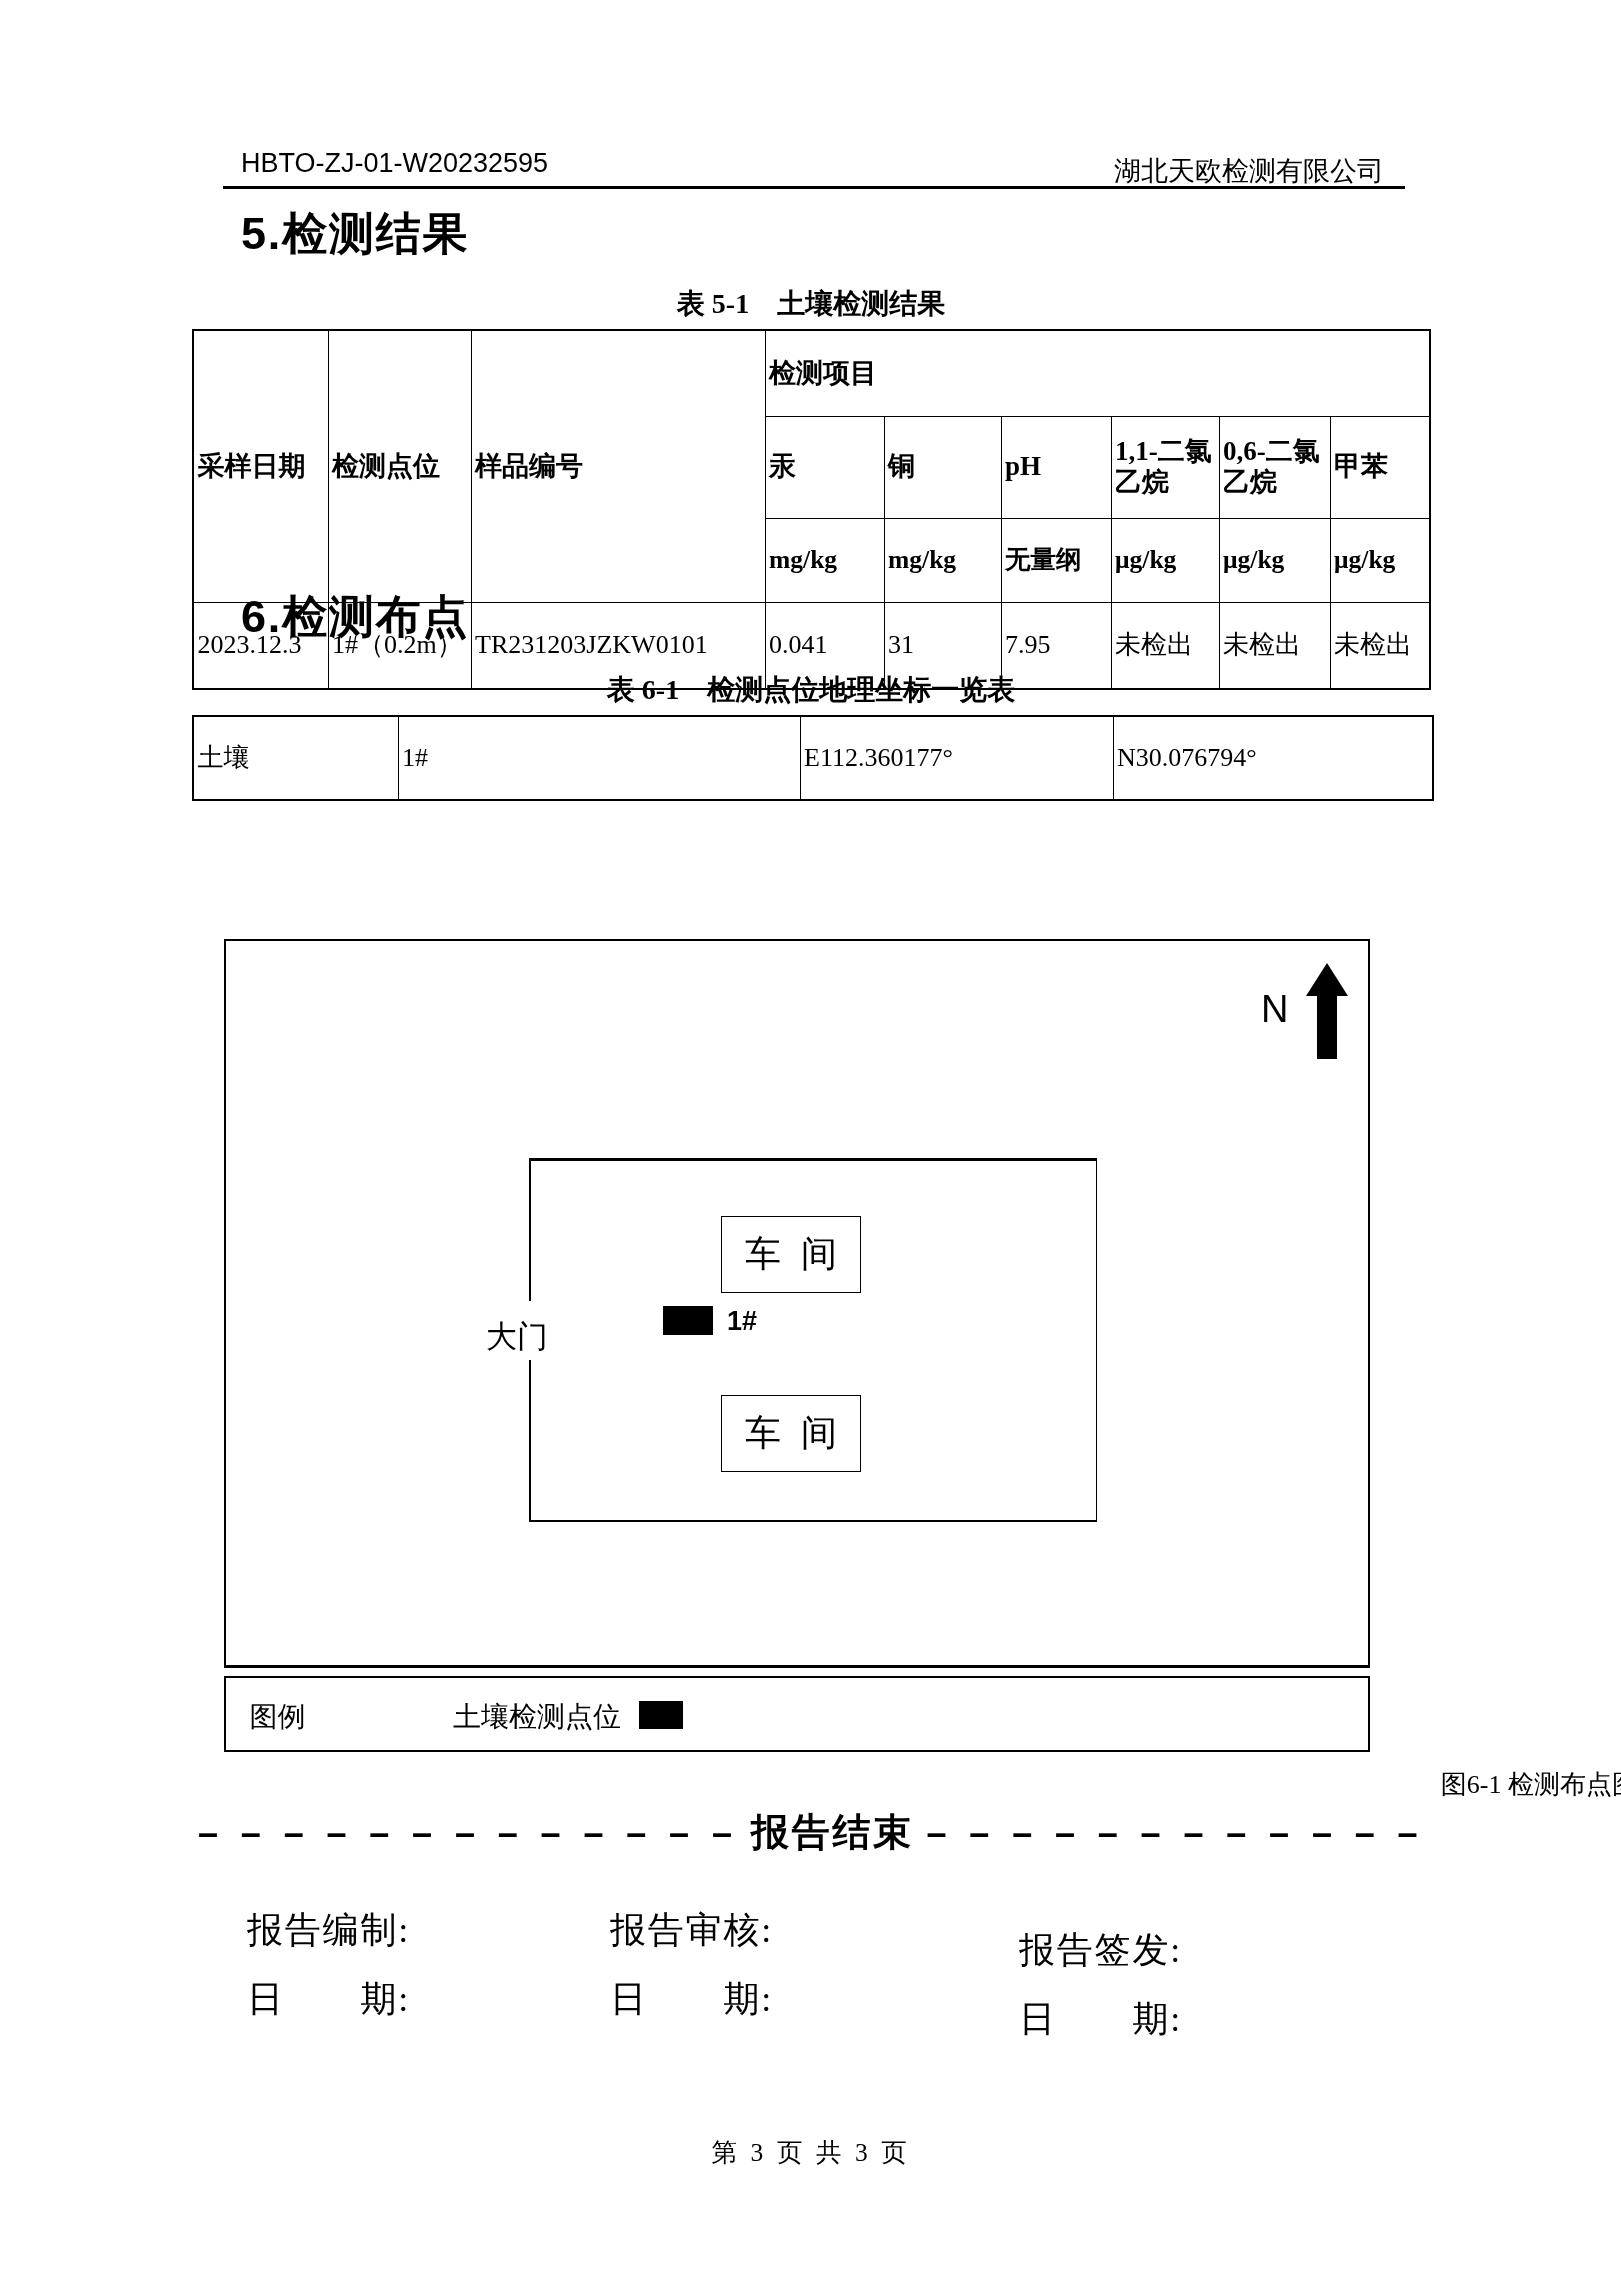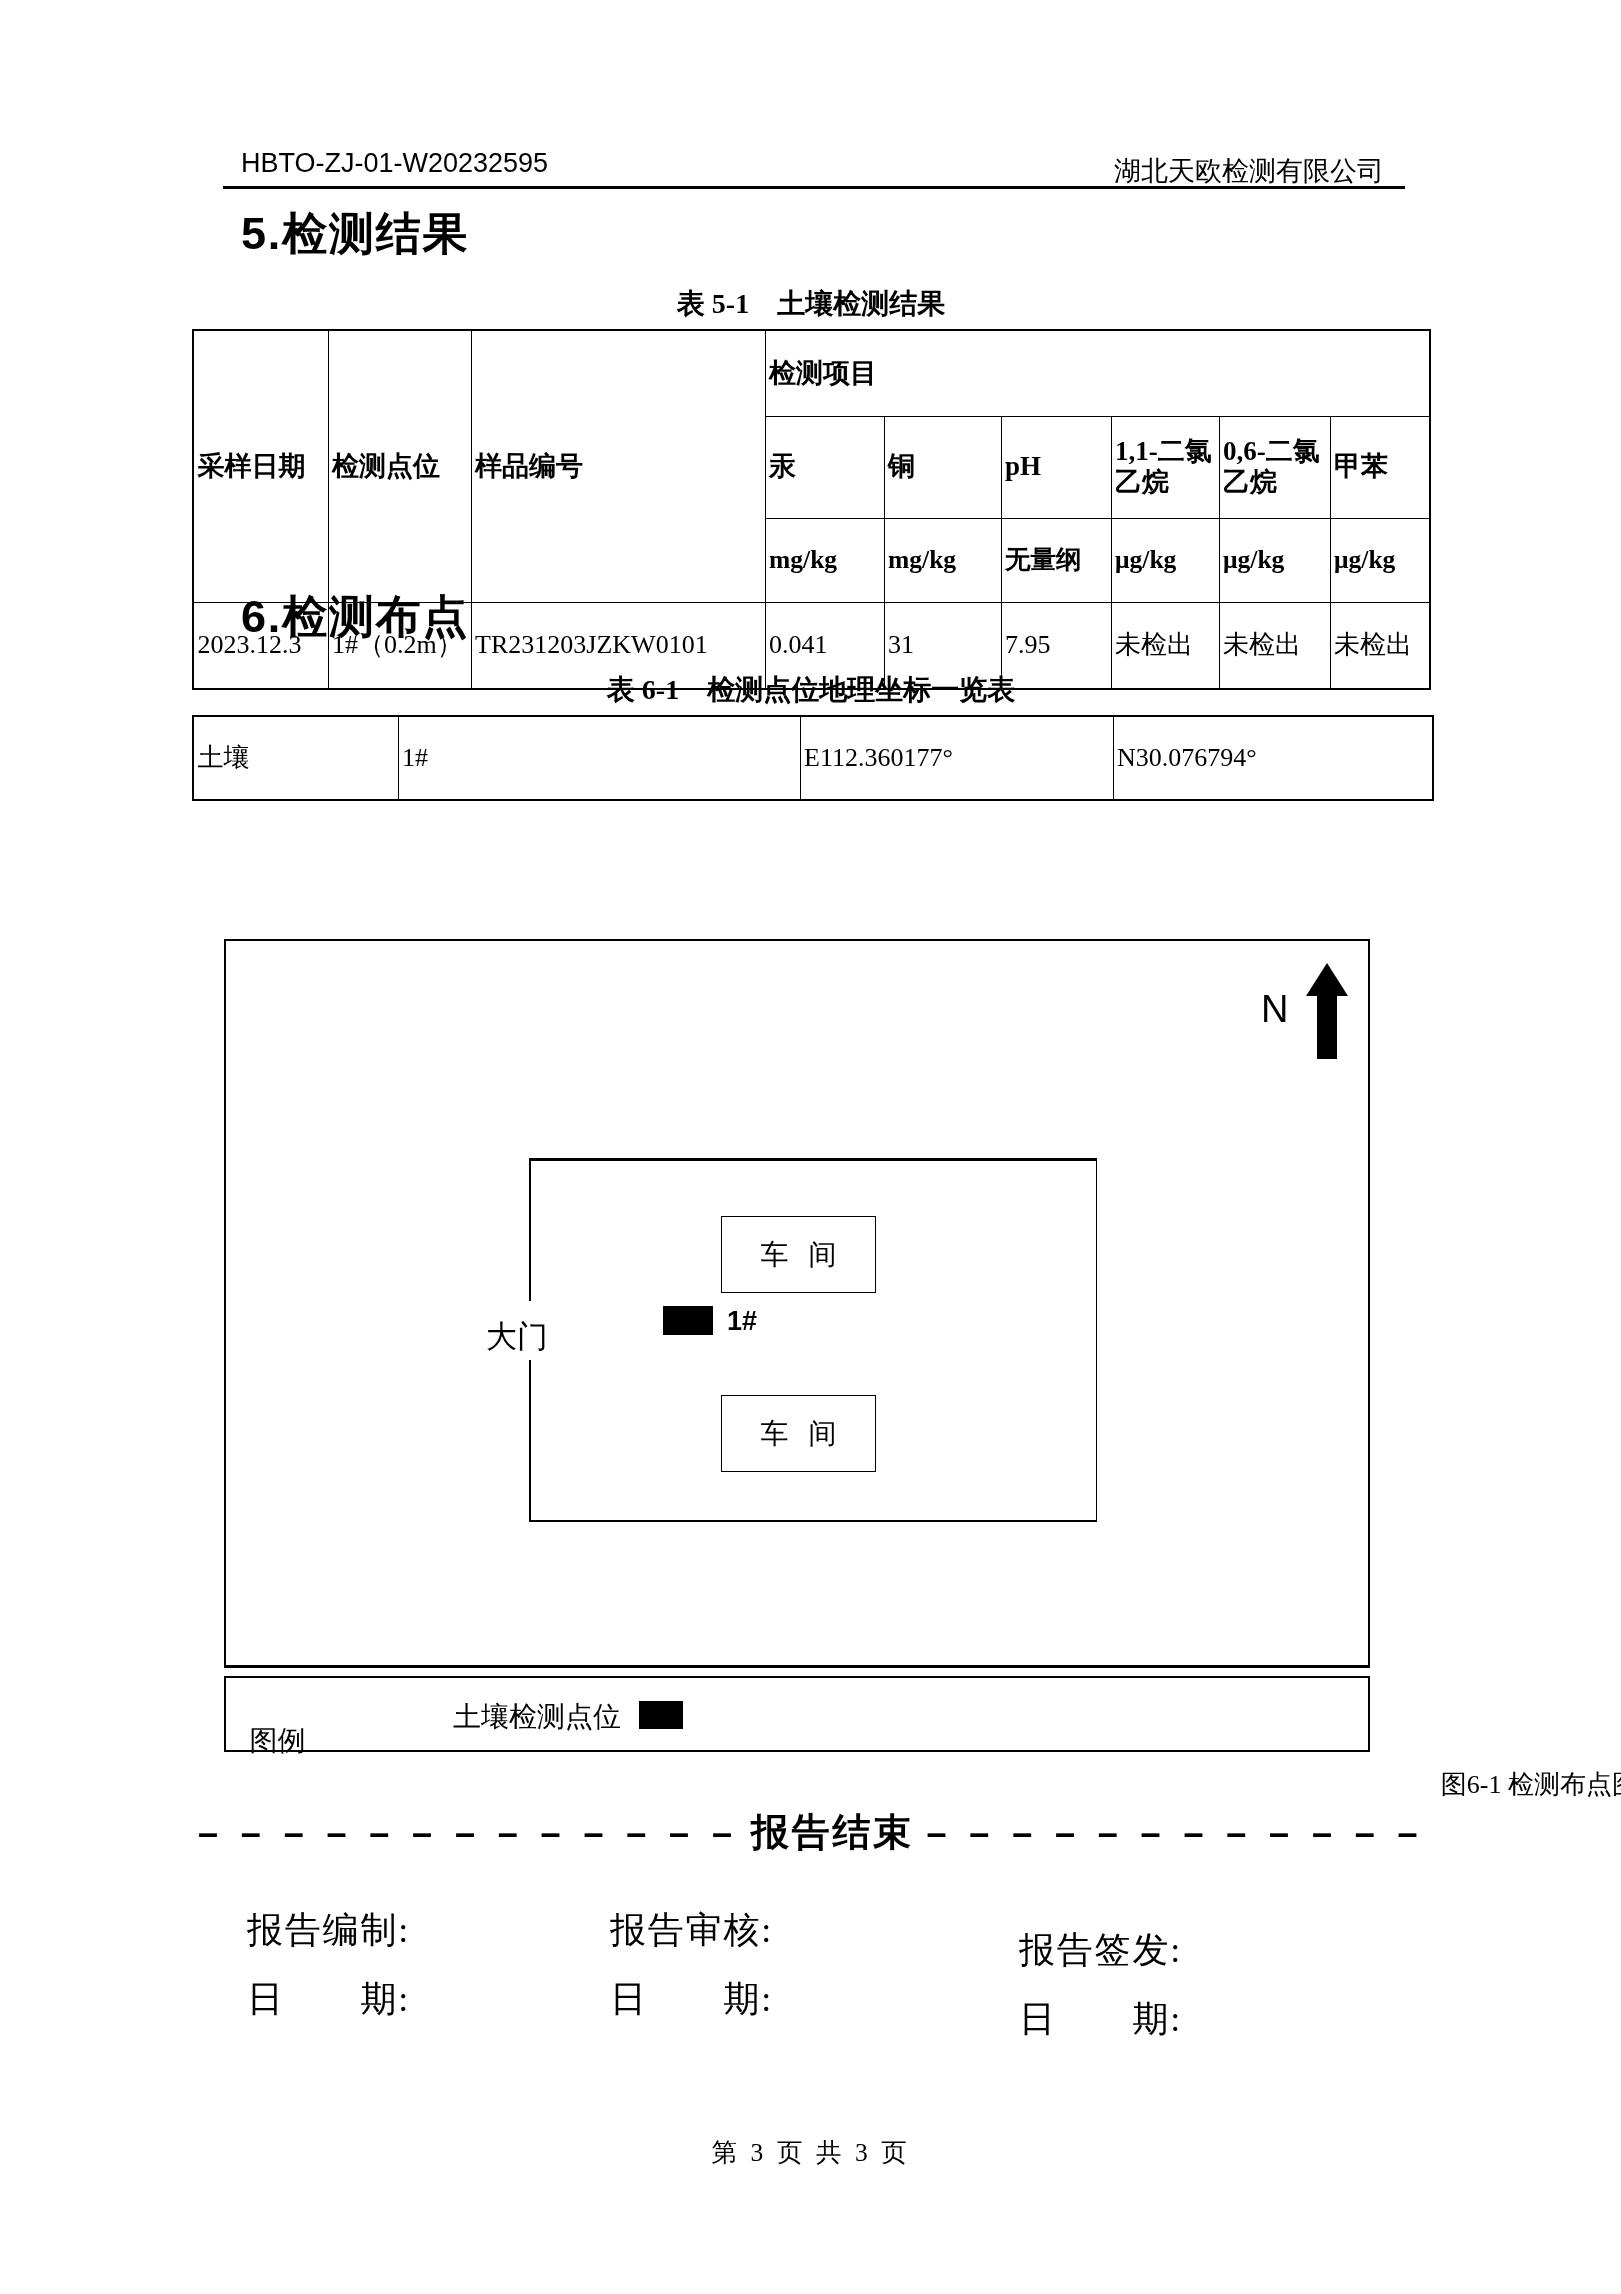--- a/index.html
+++ b/index.html
@@ -56,34 +56,34 @@
 
   .inner-box{
     left:303px;top:217px;width:568px;height:364px;box-sizing:border-box;
     border-top:3.6px solid #000;border-right:1.8px solid #000;border-bottom:2.7px solid #000;
   }
   .wall-seg1{left:303px;top:217px;width:1.8px;height:143px;background:#000;}
   .wall-seg2{left:303px;top:419px;width:1.8px;height:162px;background:#000;}
   .gate-label{left:260px;top:375px;font-size:31px;}
 
   .workshop{
-    width:155px;height:77px;border:1.8px solid #000;box-sizing:border-box;
+    width:140px;height:77px;border:1.8px solid #000;box-sizing:border-box;
     display:flex;align-items:center;justify-content:center;
-    font-size:28px;letter-spacing:20px;text-indent:20px;
+    font-size:36px;letter-spacing:20px;text-indent:20px;
   }
   .ws1{left:495px;top:275px;} .ws2{left:495px;top:454px;}
   .pt-marker{left:437px;top:365px;width:50px;height:29px;background:#000;}
   .pt-label{left:501px;top:365px;font-family:"Liberation Sans",sans-serif;font-size:27px;font-weight:bold;}
 
   
   .legend{
     left:224px;top:1676px;width:1146px;height:76px;
     border:2.7px solid #000;box-sizing:border-box;
   }
-  .legend-title{left:23.6px;top:20px;font-size:28px;margin-top:24px;}
+  .legend-title{left:23.6px;top:20px;font-size:28px;}
   .legend-item{left:227px;top:20px;font-size:28px;}
   .legend-swatch{left:413px;top:23px;width:44px;height:28px;background:#000;}
 
   .fig-caption{left:16px;top:1767px;width:100%;text-align:right;font-size:26px;}
 
   
   .report-end{
     left:0;top:1807px;width:100%;
     display:flex;align-items:center;justify-content:center;gap:12.7px;
   }

